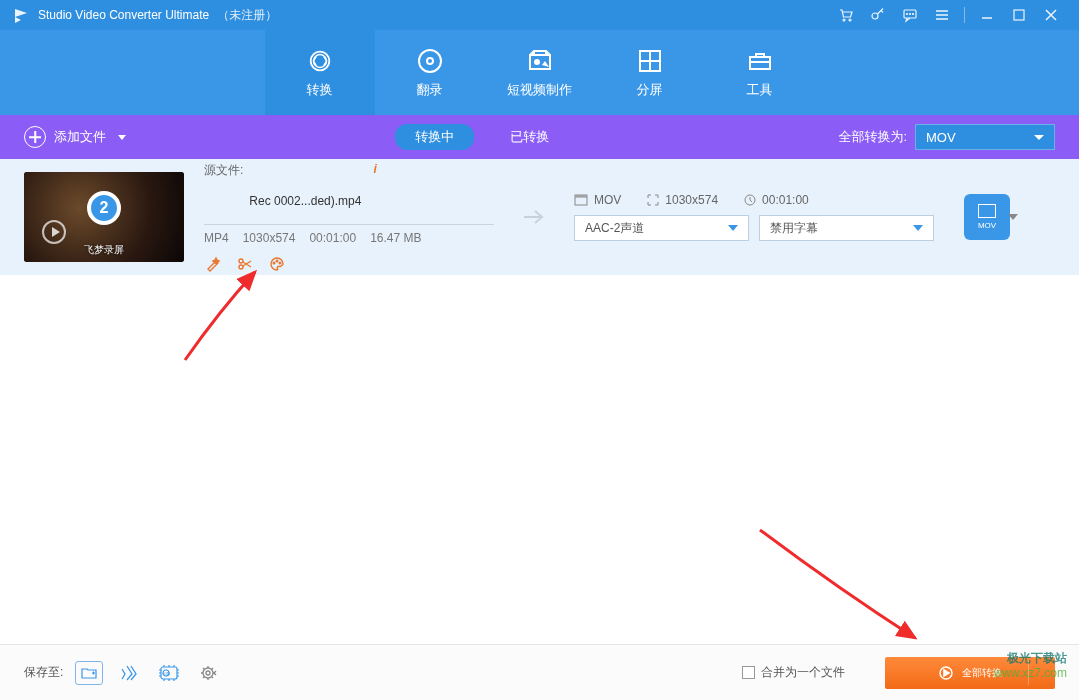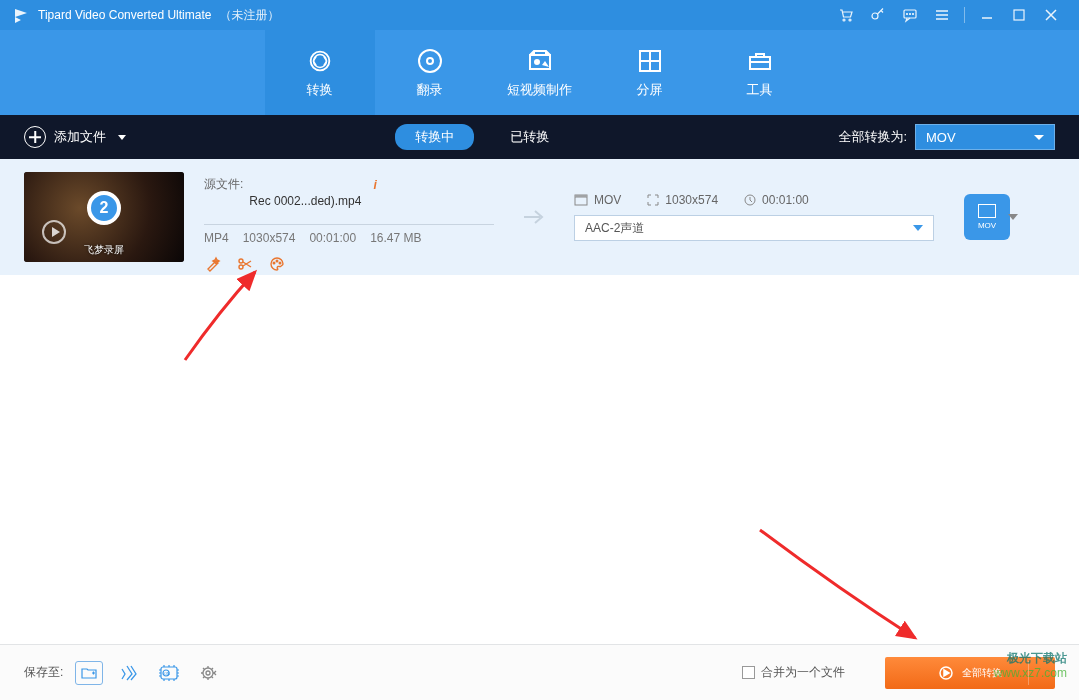--- a/index.html
+++ b/index.html
@@ -14,21 +14,21 @@
 .titlebar .tb-icon { width: 24px; height: 24px; margin: 0 4px; display: flex; align-items: center; justify-content: center; cursor: pointer; opacity: .9; }
 .titlebar .divider { width: 1px; height: 16px; background: rgba(255,255,255,.4); margin: 0 6px; }
 
 
 .maintabs { height: 85px; background: #3a97e8; display: flex; align-items: stretch; justify-content: center; }
 .mtab { width: 110px; display: flex; flex-direction: column; align-items: center; justify-content: center; color: #fff; font-size: 13px; cursor: pointer; gap: 6px; }
 .mtab.active { background: #2e8ee0; }
 .mtab .mtab-icon { width: 28px; height: 28px; display: flex; align-items: center; justify-content: center; }
 
 
-.actionbar { height: 44px; background: #0f172a; display: flex; align-items: center; padding: 0 24px; color: #fff; font-size: 13px; }
+.actionbar { height: 44px; background: #8b5cf6; display: flex; align-items: center; padding: 0 24px; color: #fff; font-size: 13px; }
 .add-btn { display: flex; align-items: center; gap: 8px; cursor: pointer; }
 .add-btn .plus { width: 22px; height: 22px; border: 1.5px solid #fff; border-radius: 50%; position: relative; }
 .add-btn .plus:before, .add-btn .plus:after { content: ""; position: absolute; background: #fff; }
 .add-btn .plus:before { left: 50%; top: 4px; bottom: 4px; width: 1.5px; transform: translateX(-50%); }
 .add-btn .plus:after { top: 50%; left: 4px; right: 4px; height: 1.5px; transform: translateY(-50%); }
 .add-btn .caret { width: 0; height: 0; border-left: 4px solid transparent; border-right: 4px solid transparent; border-top: 5px solid #fff; margin-left: 4px; }
 .actionbar .sp { flex: 1; }
 .sub-tabs { display: flex; align-items: center; gap: 0; }
 .sub-tab { padding: 4px 20px; border-radius: 12px; cursor: pointer; }
 .sub-tab.active { background: #2e8ee0; }
@@ -40,21 +40,21 @@
 .filelist { background: #fff; }
 .fileitem { height: 116px; background: #e8f2fc; display: flex; align-items: center; padding: 16px 24px; gap: 20px; }
 .thumb { width: 160px; height: 90px; background: #333; border-radius: 3px; position: relative; overflow: hidden; flex-shrink: 0; }
 .thumb-body { position:absolute; inset:0; background: radial-gradient(circle at 35% 40%, #6b4a2a 0%, #2a1810 60%, #0a0606 100%); }
 .thumb .badge { position: absolute; left: 50%; top: 40%; transform: translate(-50%,-50%); width: 34px; height: 34px; background: #3a97e8; border: 4px solid #fff; border-radius: 50%; color:#fff; display:flex; align-items:center; justify-content:center; font-weight:bold; font-size:16px; }
 .thumb .play { position:absolute; left:18px; bottom:18px; width:24px; height:24px; border:2px solid rgba(255,255,255,.7); border-radius:50%; }
 .thumb .play:after { content:""; position:absolute; left:8px; top:5px; border-left:8px solid rgba(255,255,255,.8); border-top:5px solid transparent; border-bottom:5px solid transparent; }
 .thumb .cap { position:absolute; bottom:5px; left:50%; transform:translateX(-50%); font-size:10px; color:#fff; text-shadow:0 0 3px #000; white-space:nowrap; }
 
 .src-col { width: 290px; display:flex; flex-direction:column; gap:6px; font-size:12px; color:#4a5560; }
-.src-row1 { display:flex; align-items:center; gap:6px; padding-bottom:16px; border-bottom:1px solid #c8d4e0;}
+.src-row1 { display:flex; gap:6px; padding-bottom:16px; border-bottom:1px solid #c8d4e0;}
 .src-row1 .lbl { color:#666; }
 .src-row1 .fn { color:#333;margin-top:32px; }
 .info-i { color:#e9762f; font-style:italic; font-weight:bold; cursor:pointer; margin-left:6px; }
 .meta { display:flex; gap:14px; color:#777; font-size:12px; }
 .meta span { border-right: 0; }
 .tool-icons { display:flex; gap:14px; margin-top:4px; }
 .tool-icons .ti { width:18px; height:18px; cursor:pointer; display:flex; align-items:center; justify-content:center; color:#e9762f; }
 
 .arrow-mid { width:40px; display:flex; align-items:center; justify-content:center; color:#b8c5d0; font-size:22px; }
 
@@ -99,21 +99,21 @@
 </style>
 </head>
 <body>
 
 <div class="titlebar">
   <div class="logo-icon">
     <svg width="16" height="16" viewBox="0 0 16 16">
         <path d="M2 2 L14 6 L2 10 Z M2 10 L8 13 L2 16" fill="#fff" opacity=".9"></path>
       </svg>
   </div>
-  <span class="app-title">Tipard Video Converted Ultimate</span>
+  <span class="app-title">Studio Video Converter Ultimate</span>
   <span class="reg-status">（未注册）</span>
   <div class="spacer"></div>
   <div class="tb-icon">
       <svg width="16" height="16" viewBox="0 0 16 16" fill="none" stroke="#fff" stroke-width="1.2">
         <path d="M2 3h2l1.5 7h7L14 5H5"></path>
         <circle cx="6" cy="13" r="1"></circle>
         <circle cx="12" cy="13" r="1"></circle>
       </svg>
     </div>
   <div class="tb-icon">
@@ -296,20 +296,24 @@
             <svg width="12" height="12" viewBox="0 0 12 12" fill="none" stroke="#888" stroke-width="1">
               <circle cx="6" cy="6" r="5"></circle>
               <path d="M6 3v3l2 2"></path>
             </svg>
             <span>00:01:00</span>
           </div>
       </div>
       <div class="out-row3">
         <div class="dd">
             <span>AAC-2声道</span>
+            <div class="car"></div>
+          </div>
+        <div class="dd">
+            <span>禁用字幕</span>
             <div class="car"></div>
           </div>
       </div>
     </div>
 
     <div class="fmt-badge">
       <div class="film"></div>
       <span>MOV</span>
     </div>
   </div>

